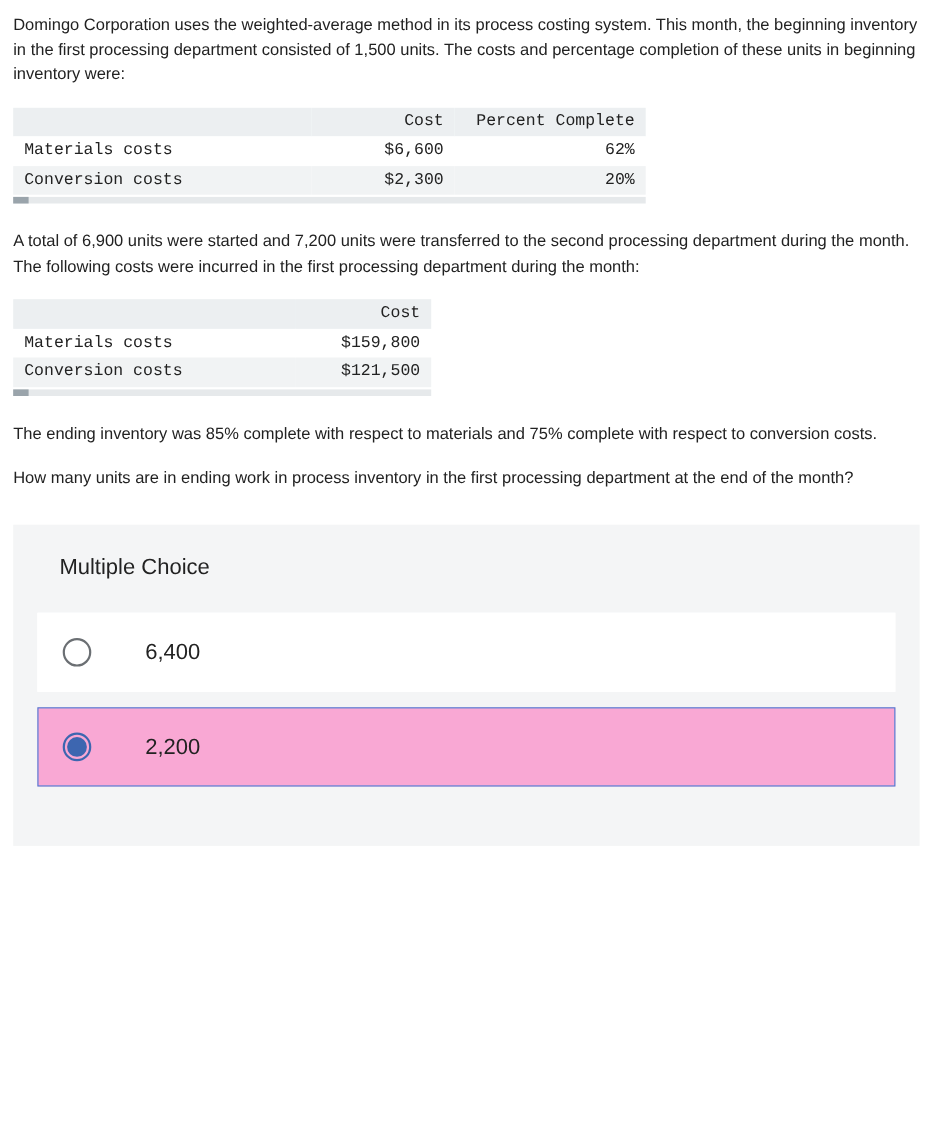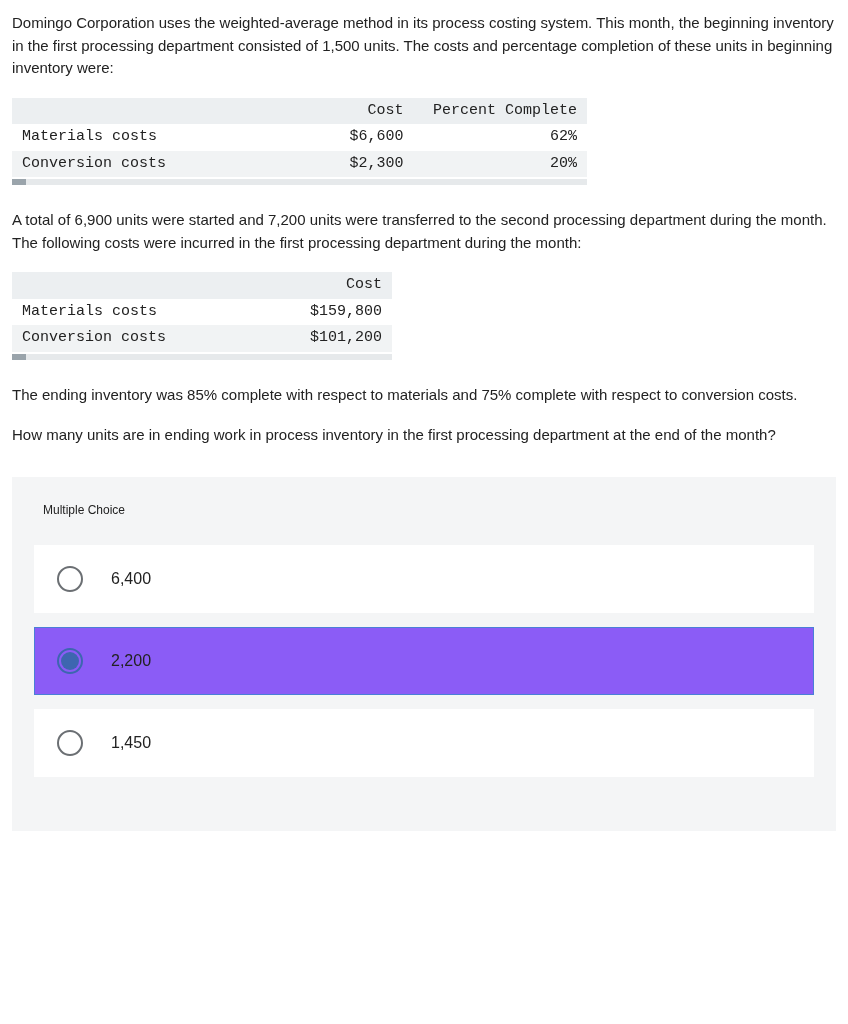--- a/index.html
+++ b/index.html
@@ -40,34 +40,34 @@
     left: 0; top: 0; bottom: 0;
     width: 14px;
     background: #9aa4ab;
   }
   .mc-wrap {
     background: #f4f5f6;
     padding: 18px 22px 40px 22px;
     margin-top: 30px;
   }
   .mc-title {
-    font-size: 12px;
-    margin: 6px 0 26px 9px;
+    font-size: 20px;
+    margin: 6px 0 26px 20px;
   }
   .mc-option {
     background: #fff;
     border: 1px solid #fff;
     padding: 20px 22px;
     margin-bottom: 14px;
     display: flex;
     align-items: center;
     cursor: pointer;
   }
   .mc-option.selected {
-    background: #8b5cf6;
+    background: #f9a8d4;
     border: 1px solid #4a7fd6;
   }
   .radio-outer {
     width: 26px; height: 26px;
     border: 2px solid #6b6f73;
     border-radius: 50%;
     display: flex;
     align-items: center;
     justify-content: center;
     margin-right: 28px;
@@ -76,21 +76,21 @@
   .mc-option.selected .radio-outer {
     border-color: #3d66b0;
   }
   .radio-inner {
     width: 18px; height: 18px;
     border-radius: 50%;
     background: #3d66b0;
     display: none;
   }
   .mc-option.selected .radio-inner { display: block; }
-  .opt-label { font-size: 16px; }
+  .opt-label { font-size: 20px; margin-left: 21px; }
 </style>
 </head>
 <body>
 
 <p class="para">Domingo Corporation uses the weighted-average method in its process costing system. This month, the beginning inventory in the first processing department consisted of 1,500 units. The costs and percentage completion of these units in beginning inventory were:</p>
 
 <table class="tbl" style="width:575px">
   <thead>
     <tr>
       <th style="width:250px"></th>
@@ -124,21 +124,21 @@
       <th class="num" style="width:120px">Cost</th>
     </tr>
   </thead>
   <tbody>
     <tr>
       <td>Materials costs</td>
       <td class="num">$159,800</td>
     </tr>
     <tr>
       <td>Conversion costs</td>
-      <td class="num">$101,200</td>
+      <td class="num">$121,500</td>
     </tr>
   </tbody>
 </table>
 <div class="scroll-track" style="width:380px">
     <div class="scroll-thumb"></div>
   </div>
 
 <p class="para">The ending inventory was 85% complete with respect to materials and 75% complete with respect to conversion costs.</p>
 
 <p class="para">How many units are in ending work in process inventory in the first processing department at the end of the month?</p>
@@ -152,17 +152,13 @@
   </div>
 
   <div class="mc-option selected">
     <span class="radio-outer">
         <span class="radio-inner"></span>
       </span>
     <span class="opt-label">2,200</span>
   </div>
 
 
-  <div class="mc-option">
-    <span class="radio-outer"></span>
-    <span class="opt-label">1,450</span>
-  </div>
 </div>
 
 </body></html>

